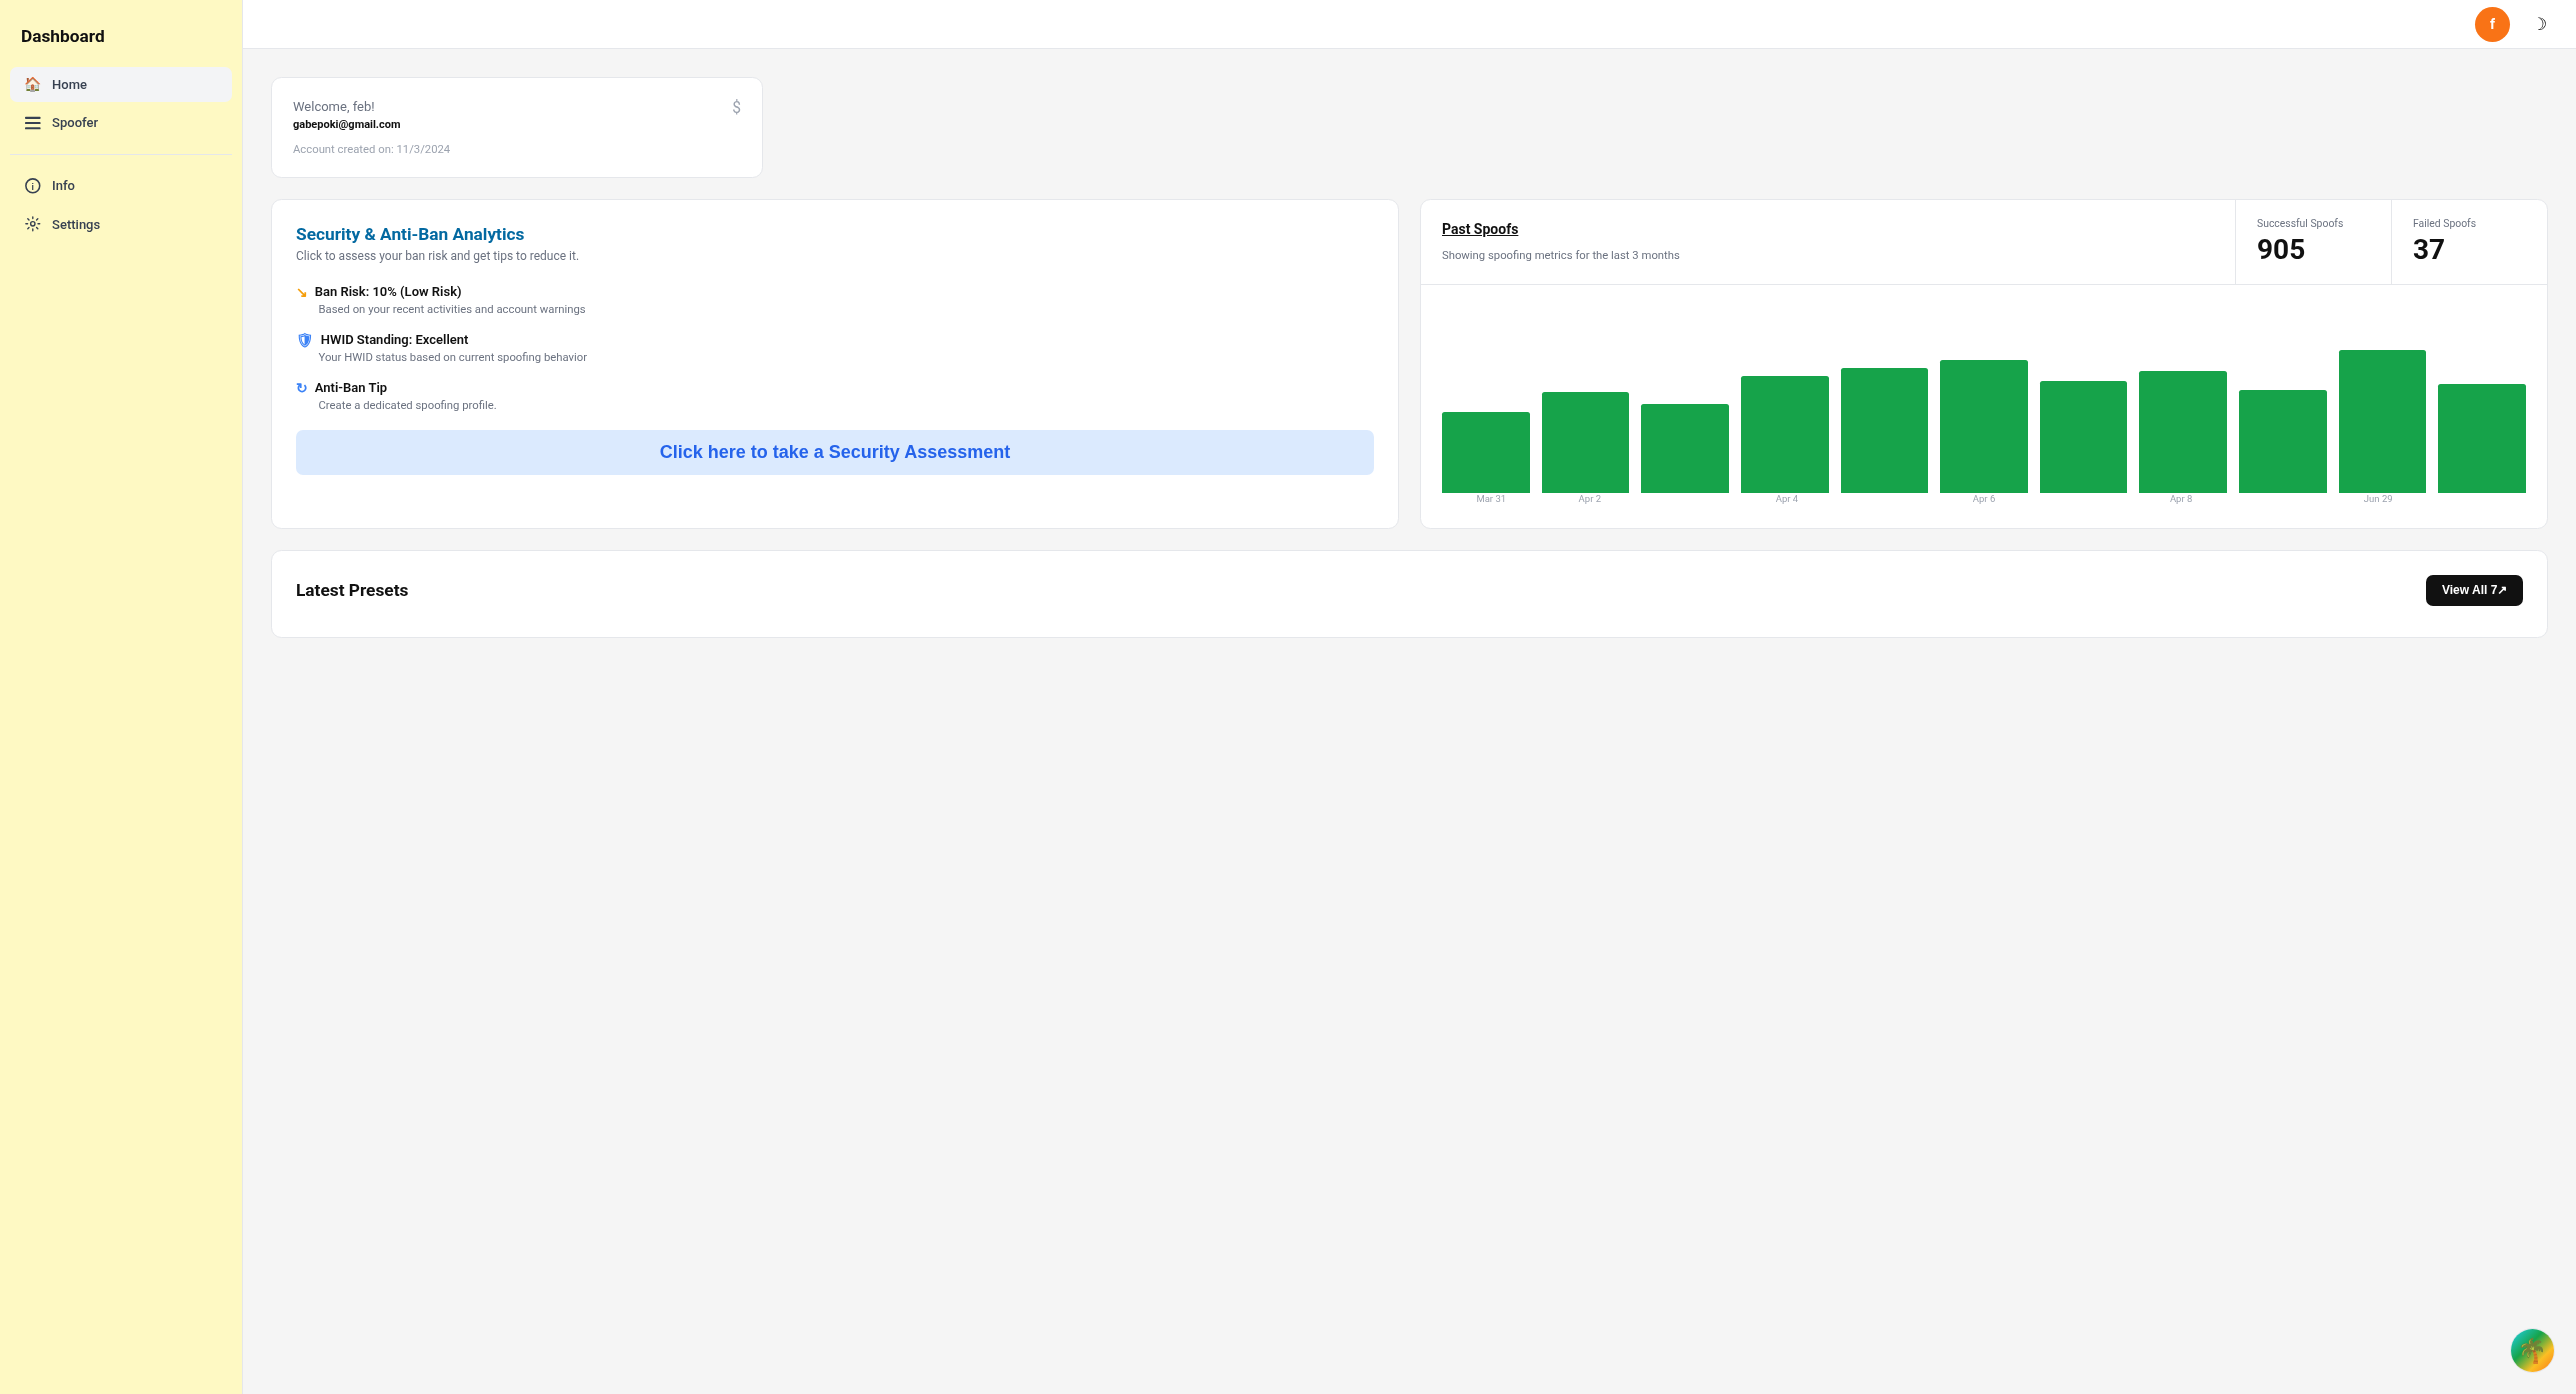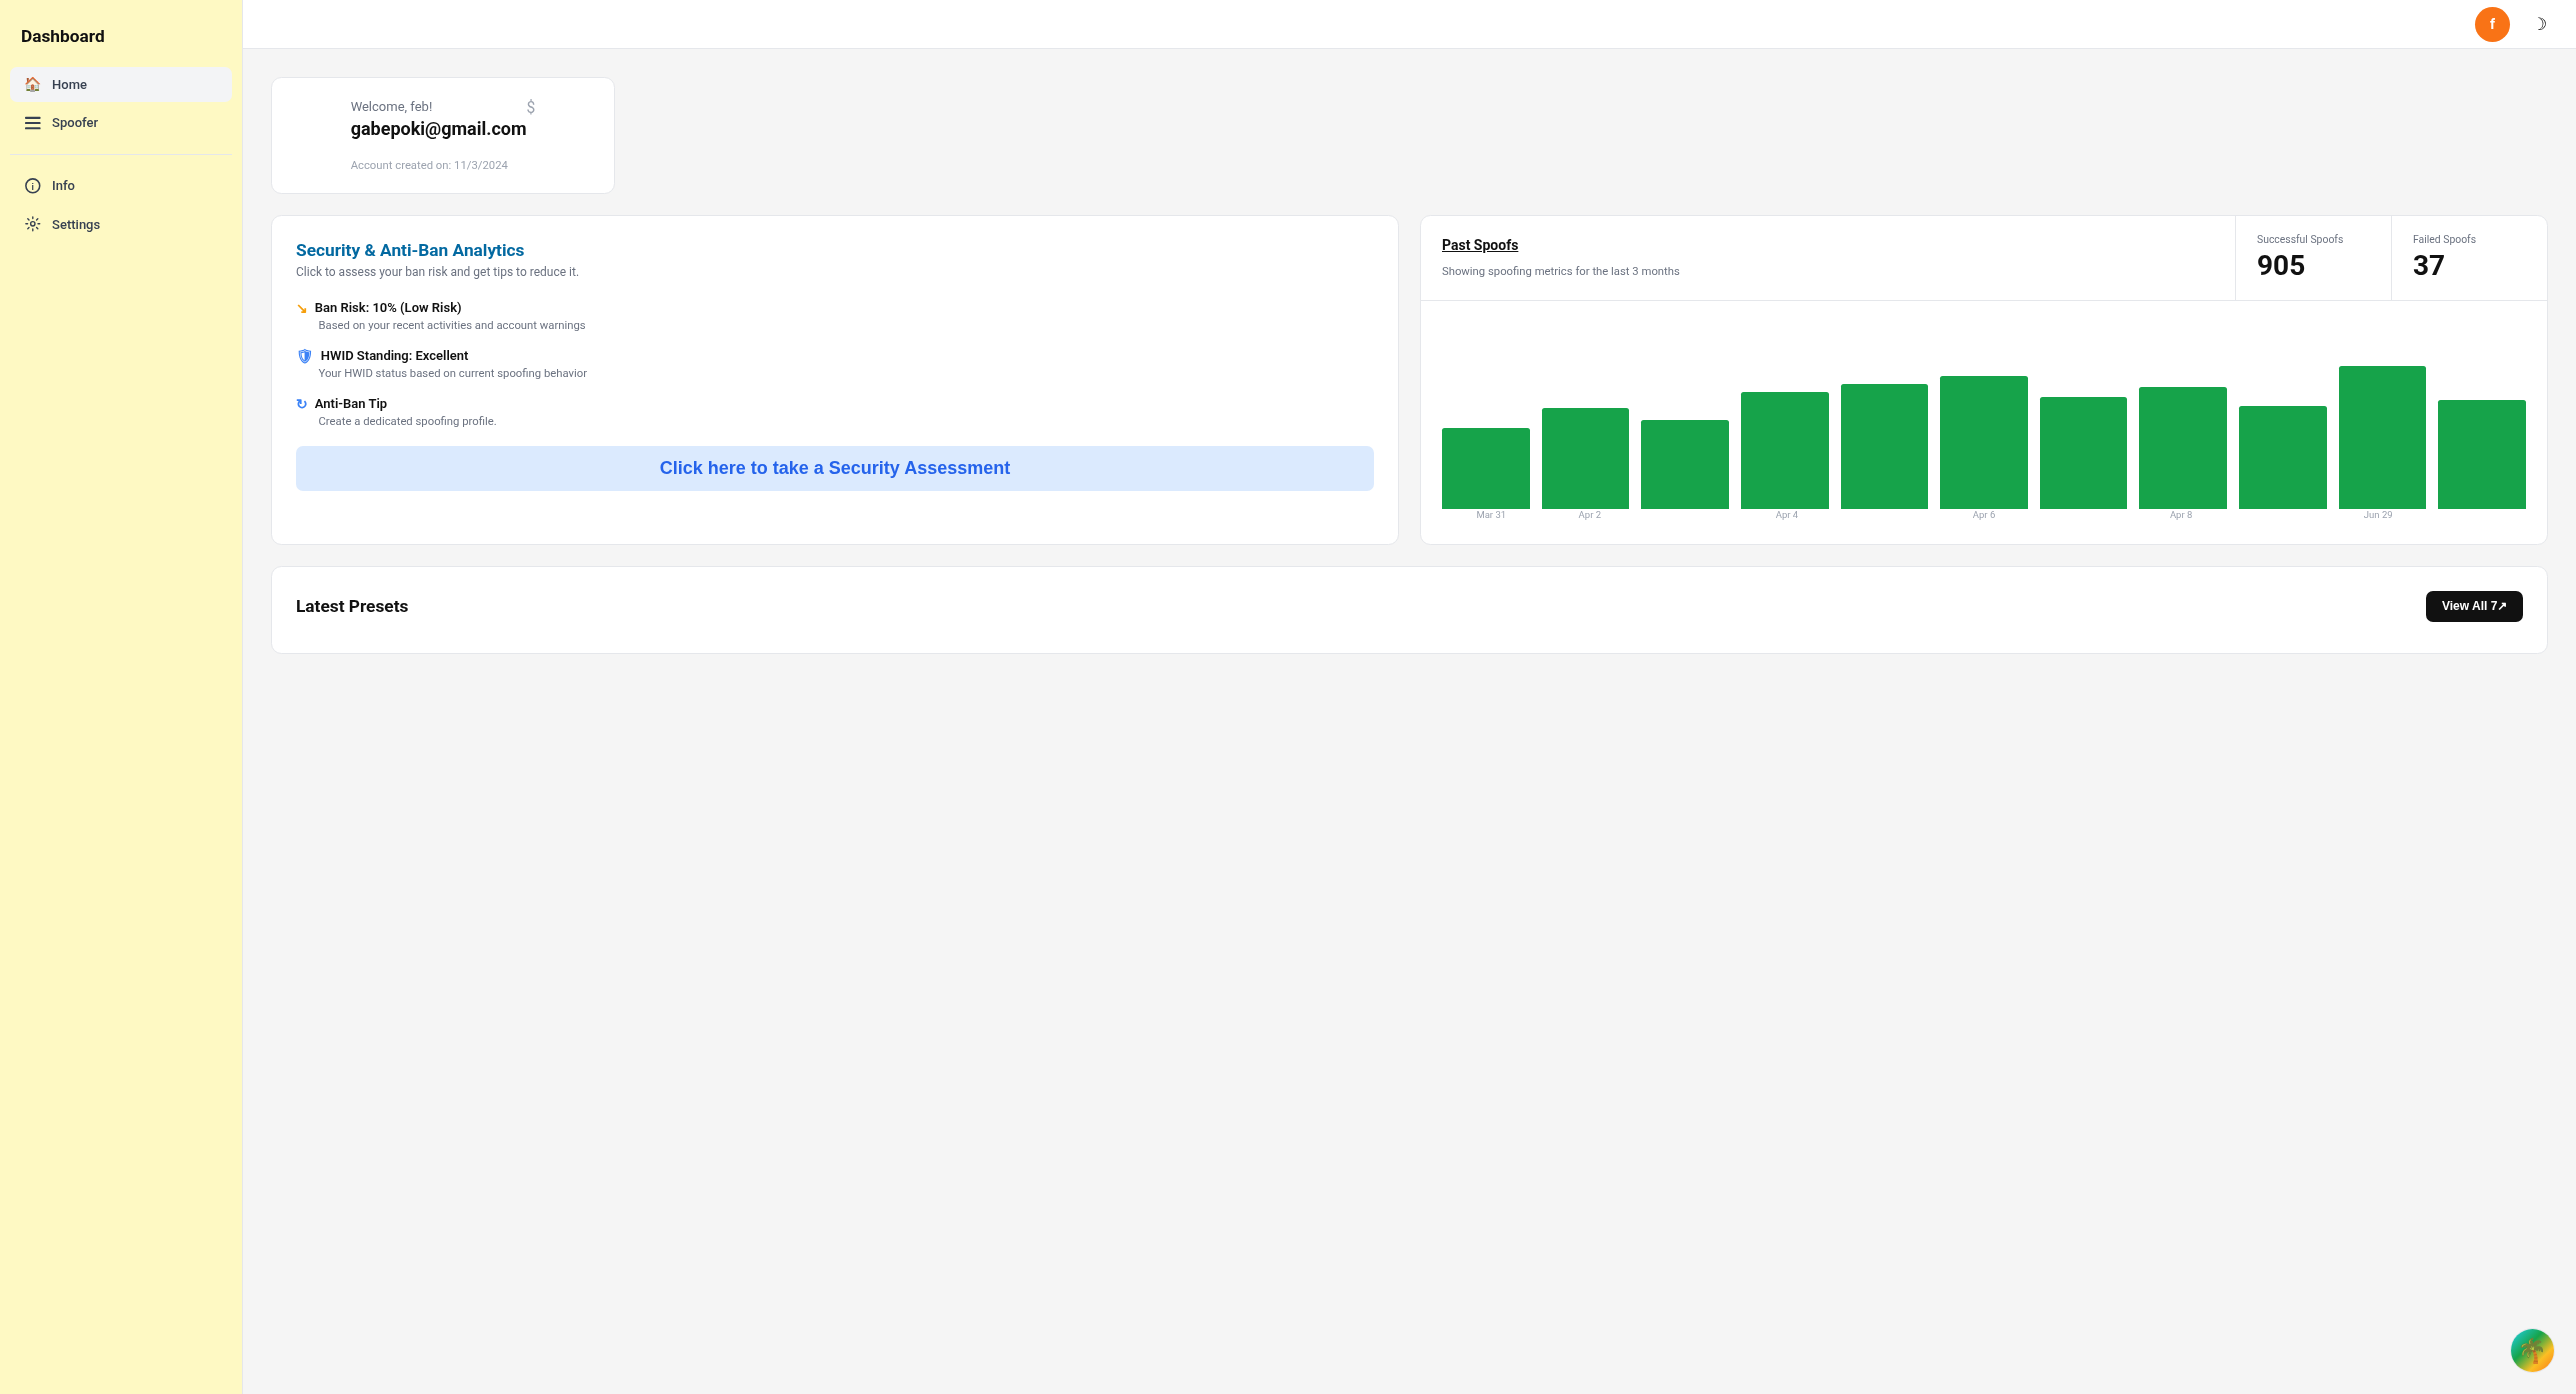--- a/index.html
+++ b/index.html
@@ -88,37 +88,37 @@
       margin-top: 49px;
       padding: 28px;
     }
 
     
     .welcome-card {
       background: #ffffff;
       border-radius: 10.4px;
       border: 0.9px solid #e5e7eb;
       padding: 21px;
-      width: 344px;
+      width: 492px;
       margin-bottom: 21px;
       display: flex;
-      justify-content: center;
+      justify-content: space-between;
       align-items: flex-start;
     }
     .welcome-text {}
     .welcome-greeting {
       font-size: 13px;
       color: #6b7280;
       margin-bottom: 3.5px;
     }
     .welcome-email {
-      font-size: 18px;
-      font-weight: 700;
-      color: #111;
-      margin-bottom: 20px;
+      font-size: 11px;
+      font-weight: 700;
+      color: #111;
+      margin-bottom: 12px;
     }
     .welcome-date {
       font-size: 11.3px;
       color: #9ca3af;
     }
     .dollar-icon {
       font-size: 15.6px;
       color: #9ca3af;
     }
 

